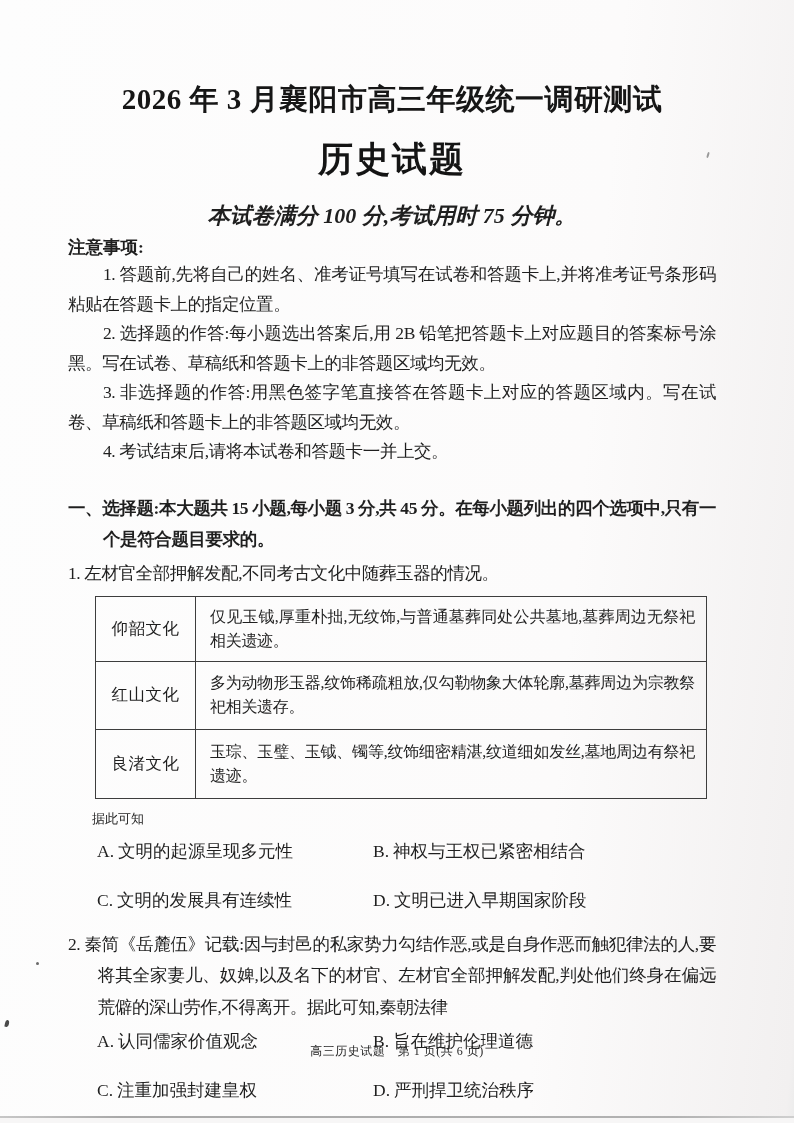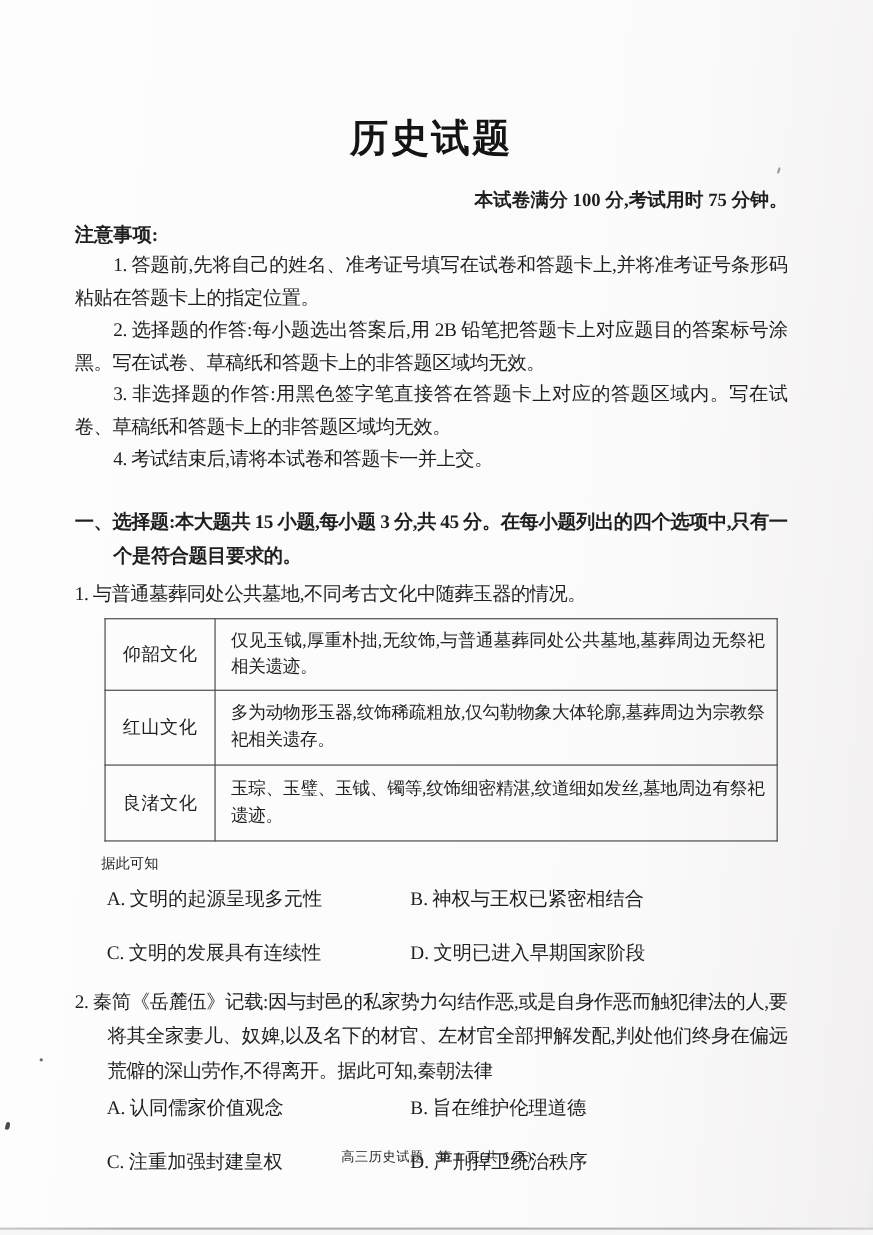--- a/index.html
+++ b/index.html
@@ -18,22 +18,22 @@
     margin:0; text-align:center;
     font-size:29px; font-weight:700; line-height:34px; letter-spacing:0.5px;
     color:#161616;
   }
   .title-sub {
     margin:24px 0 0; text-align:center;
     font-size:35px; font-weight:700; line-height:40px; letter-spacing:2px;
     color:#141414;
   }
   .exam-meta {
-    margin:24px 0 0; text-align:right;
-    font-size:17px; font-weight:700; line-height:24px;
+    margin:24px 0 0; text-align:center;
+    font-size:22px; font-weight:700; line-height:24px;font-style:italic;
   }
   .notice-heading {
     margin:6px 0 0; font-size:17.5px; font-weight:700; line-height:26px;
   }
   .notice-item {
     margin:0; font-size:17.5px; line-height:29.5px;
     text-align:justify; text-indent:2em; letter-spacing:-0.4px;
   }
   .sec-heading {
     margin:26px 0 0; font-size:17.5px; font-weight:700; line-height:31px;
@@ -84,32 +84,33 @@
   .speck-b { position:absolute; left:36px; top:962px; width:3px; height:3px;
     background:#6a6a6a; border-radius:50%; }
   .speck-c { position:absolute; left:707px; top:152px; width:2px; height:6px;
     background:#9a9a9a; border-radius:40%; transform:rotate(18deg); }
 </style>
 </head>
 <body>
 
 <div class="page">
 
+  <h1 class="title-main">2026 年 3 月襄阳市高三年级统一调研测试</h1>
   <h2 class="title-sub">历史试题</h2>
   <p class="exam-meta">本试卷满分 100 分,考试用时 75 分钟。</p>
 
   <p class="notice-heading">注意事项:</p>
   <p class="notice-item">1. 答题前,先将自己的姓名、准考证号填写在试卷和答题卡上,并将准考证号条形码粘贴在答题卡上的指定位置。</p>
   <p class="notice-item">2. 选择题的作答:每小题选出答案后,用 2B 铅笔把答题卡上对应题目的答案标号涂黑。写在试卷、草稿纸和答题卡上的非答题区域均无效。</p>
   <p class="notice-item">3. 非选择题的作答:用黑色签字笔直接答在答题卡上对应的答题区域内。写在试卷、草稿纸和答题卡上的非答题区域均无效。</p>
   <p class="notice-item">4. 考试结束后,请将本试卷和答题卡一并上交。</p>
 
   <p class="sec-heading">一、选择题:本大题共 15 小题,每小题 3 分,共 45 分。在每小题列出的四个选项中,只有一个是符合题目要求的。</p>
 
-  <p class="q-stem"><span>1.</span> <span>与普通墓葬同处公共墓地,不同考古文化中随葬玉器的情况。</span></p>
+  <p class="q-stem"><span>1.</span> <span>左材官全部押解发配,不同考古文化中随葬玉器的情况。</span></p>
 
   <table class="jade-table">
     <tbody>
       <tr class="row-1">
         <td class="culture">仰韶文化</td>
         <td class="desc">仅见玉钺,厚重朴拙,无纹饰,与普通墓葬同处公共墓地,墓葬周边无祭祀相关遗迹。</td>
       </tr>
       <tr class="row-2">
         <td class="culture">红山文化</td>
         <td class="desc">多为动物形玉器,纹饰稀疏粗放,仅勾勒物象大体轮廓,墓葬周边为宗教祭祀相关遗存。</td>

